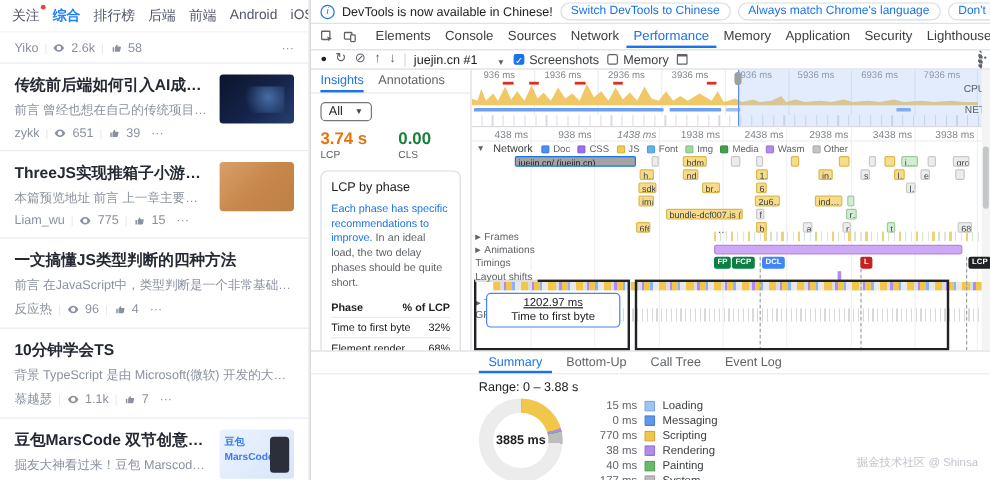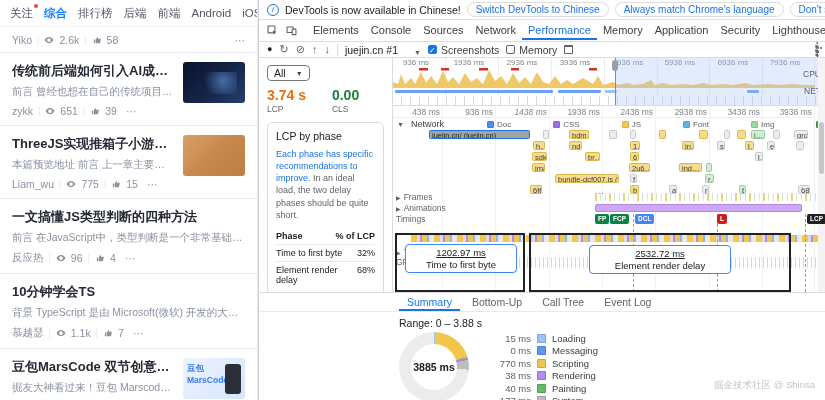--- a/index.html
+++ b/index.html
@@ -89,21 +89,21 @@
   .ovnet{position:absolute;left:0;top:31px;width:422px;height:6px;}
   .strip{position:absolute;left:0;top:38px;right:0;height:10px;background:repeating-linear-gradient(90deg,#fff 0 8px,#d7dbe0 8px 9px);border-bottom:1px dashed #7aa7e8;}
   .shade{position:absolute;left:222px;top:0;bottom:0;right:0;background:rgba(165,196,250,.32);border-left:1px solid #5b8def;}
   .shlab{position:absolute;right:4px;font-size:8.5px;color:#5f6368;}
   .grip{position:absolute;left:219px;top:2px;width:6px;height:11px;border-radius:3px;background:#9aa0a6;}
   .mruler{position:absolute;left:0;top:48px;right:0;height:12px;border-bottom:1px solid #eceeef;}
   .mt{position:absolute;top:1px;font-size:8.5px;color:#80868b;text-align:right;width:56px;}
   .gl{position:absolute;top:48px;bottom:0;width:1px;background:#f0f1f2;}
   .nethead{position:absolute;left:0;top:61px;display:flex;align-items:center;gap:7px;font-size:9px;color:#3c4043;padding-left:4px;}
   .nethead .tri{font-size:7px;color:#5f6368;}
-  .chip{display:inline-flex;align-items:center;gap:3px;font-size:8px;color:#5f6368;margin-left:36px;}
+  .chip{display:inline-flex;align-items:center;gap:3px;font-size:8px;color:#5f6368;}
   .sw{width:7px;height:7px;border-radius:1.5px;border:1px solid rgba(0,0,0,.12);}
   .req{position:absolute;height:9px;border-radius:1.5px;font-size:7.5px;line-height:9px;color:#3c4043;padding:0 2px;overflow:hidden;white-space:nowrap;cursor:pointer;}
   .req.js{background:#f7dc8b;border:1px solid #dbb94f;}
   .req.other{background:#ececec;border:1px solid #c9c9c9;}
   .req.img{background:#d4ecd4;border:1px solid #9ccc9c;}
   .req.doc{background:#a3a3a3;border:1.5px solid #1a73e8;color:#202124;}
   .rowdots{position:absolute;left:205px;top:128px;font-size:9px;color:#5f6368;letter-spacing:1px;}
   .trk{position:absolute;left:0;right:0;height:10px;font-size:8.5px;color:#5f6368;}
   .trk .tlab{position:absolute;left:3px;top:0;display:flex;gap:3px;align-items:center;background:rgba(255,255,255,.85);padding-right:4px;z-index:2;}
   .exp{font-size:6px;color:#5f6368;}
@@ -340,20 +340,24 @@
           <span class="cbx"></span>
           <span>Memory</span>
         </span>
       <span class="trash"></span>
       <span class="gearR"><span class="gear"></span></span>
     </div>
 
     <div class="dtbody">
 
       <div class="ins">
+        <div class="instabs" id="ins-tabs">
+            <span class="instab on">Insights</span>
+            <span class="instab">Annotations</span>
+          </div>
         <div class="filt">
           <span>All</span>
             <span class="car">▼</span>
         </div>
         <div class="mets">
           <div>
             <div class="mv lcp">3.74 s</div>
             <div class="ml">LCP</div>
           </div>
           <div>
@@ -543,20 +547,26 @@
               <span>Animations</span>
             </span>
           <span class="animbar"></span>
         </div>
         <div class="trk" style="top:156px">
           <span class="tlab">
               <span>Timings</span>
             </span>
           <span id="timing-badges"><span class="badge" style="left: 202px; background: rgb(11, 128, 67);">FP</span><span class="badge" style="left: 217px; background: rgb(11, 128, 67);">FCP</span><span class="badge" style="left: 242px; background: rgb(66, 133, 244);">DCL</span><span class="badge" style="left: 324px; background: rgb(197, 34, 31);">L</span><span class="badge" style="left: 414px; background: rgb(32, 33, 36);">LCP</span></span>
         </div>
+        <div class="trk" style="top:167px">
+          <span class="tlab">
+              <span>Layout shifts</span>
+            </span>
+          <span class="lstick"></span>
+        </div>
 
         <div class="mainstrip"></div>
         <div class="trk" style="top:189px;z-index:0">
           <span class="tlab">
               <span class="exp">▶</span>
               <span>Thread pool</span>
             </span>
         </div>
         <div class="trk" style="top:199px;z-index:0">
           <span class="tlab">
@@ -568,24 +578,20 @@
         <div class="mline" style="left:240px"></div>
         <div class="mline" style="left:324px"></div>
         <div class="mline" style="left:412px"></div>
 
         <div class="region" style="left:2px;width:130px"></div>
         <div class="region" style="left:136px;width:262px"></div>
         <div class="ann" style="left:12px;top:186px;width:112px">
           <div class="av">1202.97 ms</div>
           <div class="al">Time to first byte</div>
         </div>
-        <div class="ann" style="left:196px;top:187px;width:142px">
-          <div class="av">2532.72 ms</div>
-          <div class="al">Element render delay</div>
-        </div>
 
         <div class="vscroll">
             <div class="vthumb"></div>
           </div>
       </div>
     </div>
 
     <div class="btabs" id="bottom-tabs">
         <span class="btab on">Summary</span>
         <span class="btab">Bottom-Up</span>

